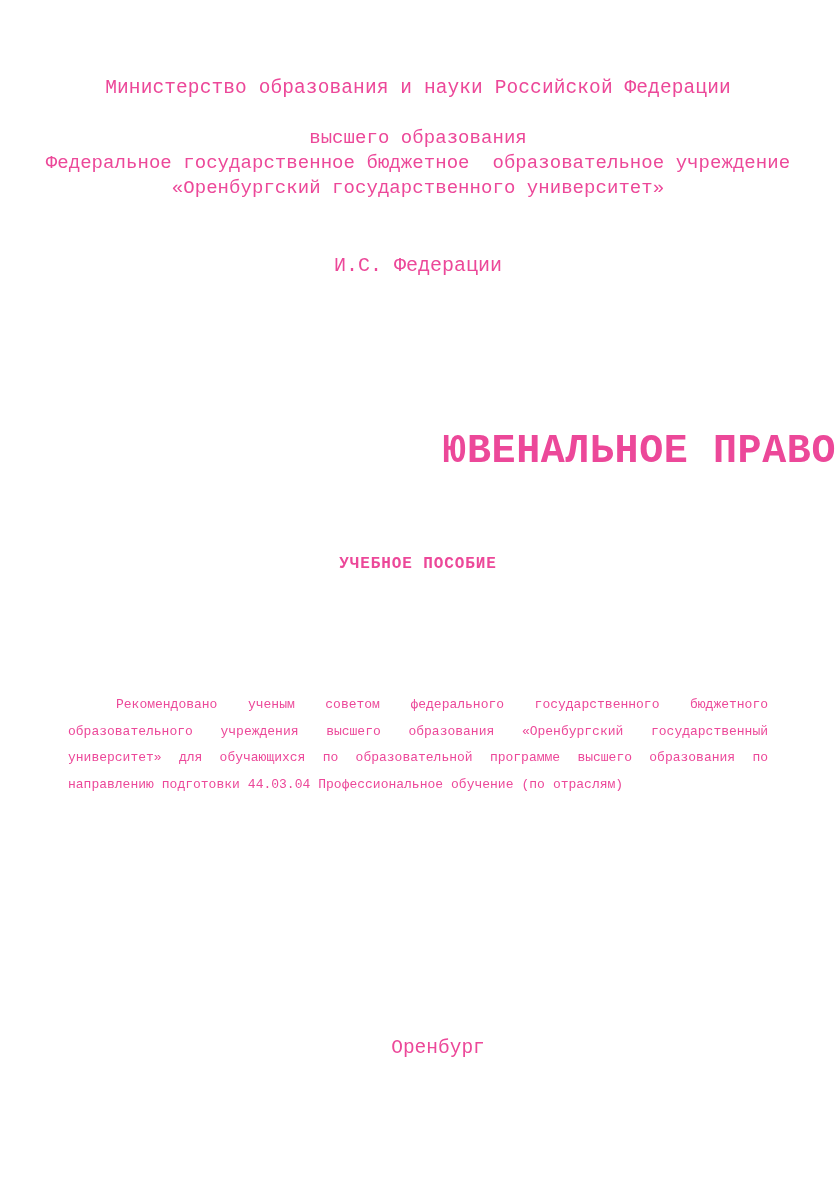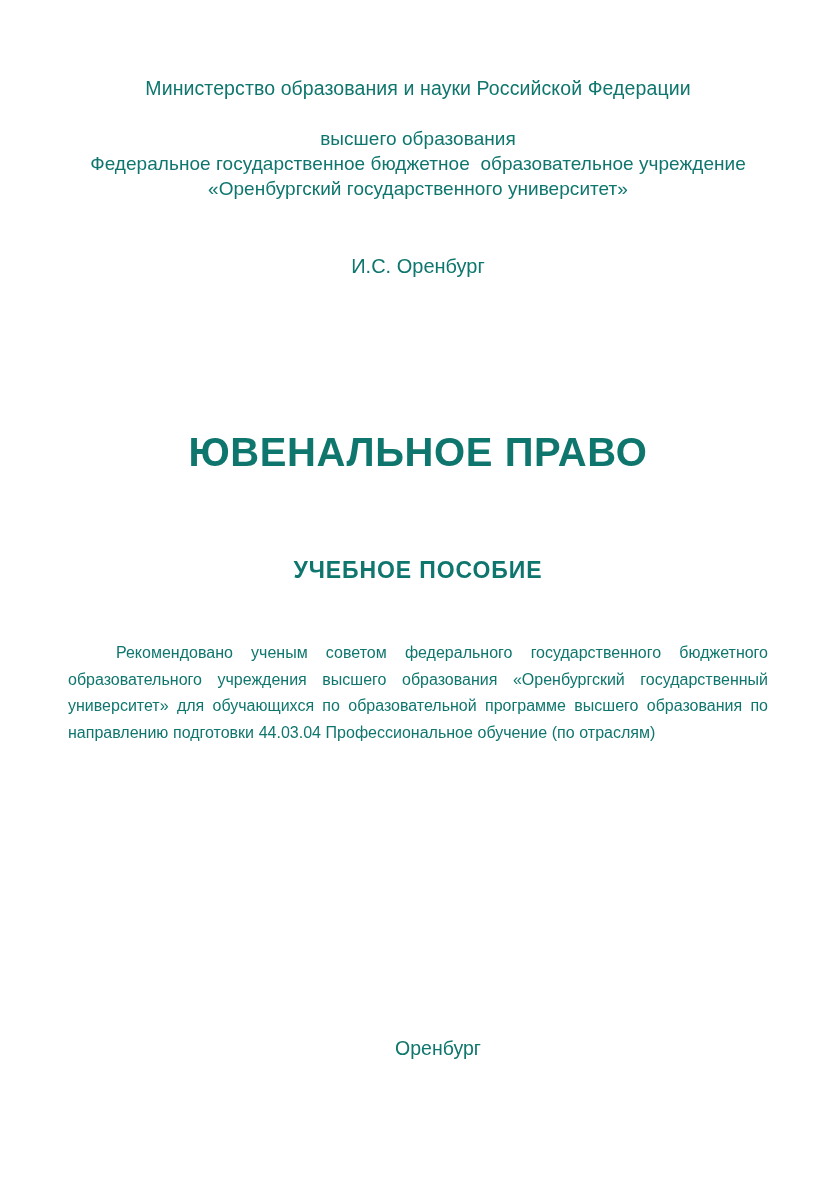--- a/index.html
+++ b/index.html
@@ -8,22 +8,22 @@
     padding: 0;
     background: #ffffff;
   }
 
   .page {
     position: relative;
     width: 836px;
     height: 1182px;
     margin: 0 auto;
     background: #ffffff;
-    color: #0f766e;
-    font-family: Liberation Sans, sans-serif;
+    color: #ec4899;
+    font-family: Liberation Mono, monospace;
     overflow: hidden;
     -webkit-font-smoothing: antialiased;
   }
 
   
   .centered {
     position: absolute;
     left: 0;
     right: 0;
     text-align: center;
@@ -56,38 +56,39 @@
     line-height: 26px;
   }
 
   
   .main-title {
     top: 401px;
     font-size: 40px;
     font-weight: bold;
     line-height: 48px;
     letter-spacing: 0.6px;
+    text-align: right;
   }
 
   
   .subtitle {
     top: 536px;
-    font-size: 23px;
+    font-size: 16px;
     font-weight: bold;
     line-height: 30px;
     letter-spacing: 0.9px;
   }
 
   
   .recommendation {
     position: absolute;
-    top: 624px;
+    top: 676px;
     left: 68px;
     width: 700px;
-    font-size: 16px;
+    font-size: 13px;
     line-height: 26.5px;
     text-align: justify;
     text-align-last: left;
     text-indent: 48px;
     hyphens: none;
     word-spacing: 0.2px;
     margin-top: 16px;
   }
 
   
@@ -107,21 +108,21 @@
 <div class="page">
 
   <div class="centered ministry">Министерство образования и науки Российской Федерации</div>
 
   <div class="centered institution">
     <span class="line">высшего образования</span>
     <span class="line">Федеральное государственное бюджетное  образовательное учреждение</span>
     <span class="line">«Оренбургский государственного университет»</span>
   </div>
 
-  <div class="centered author">И.С. Оренбург</div>
+  <div class="centered author">И.С. Федерации</div>
 
   <h1 class="centered main-title">ЮВЕНАЛЬНОЕ ПРАВО</h1>
 
   <h2 class="centered subtitle">УЧЕБНОЕ ПОСОБИЕ</h2>
 
   <p class="recommendation">Рекомендовано ученым советом федерального государственного бюджетного образовательного учреждения высшего образования «Оренбургский государственный университет» для обучающихся по образовательной программе высшего образования по направлению подготовки 44.03.04 Профессиональное обучение (по отраслям)</p>
 
   <div class="centered footer">
     <span class="line">Оренбург</span>
   </div>

